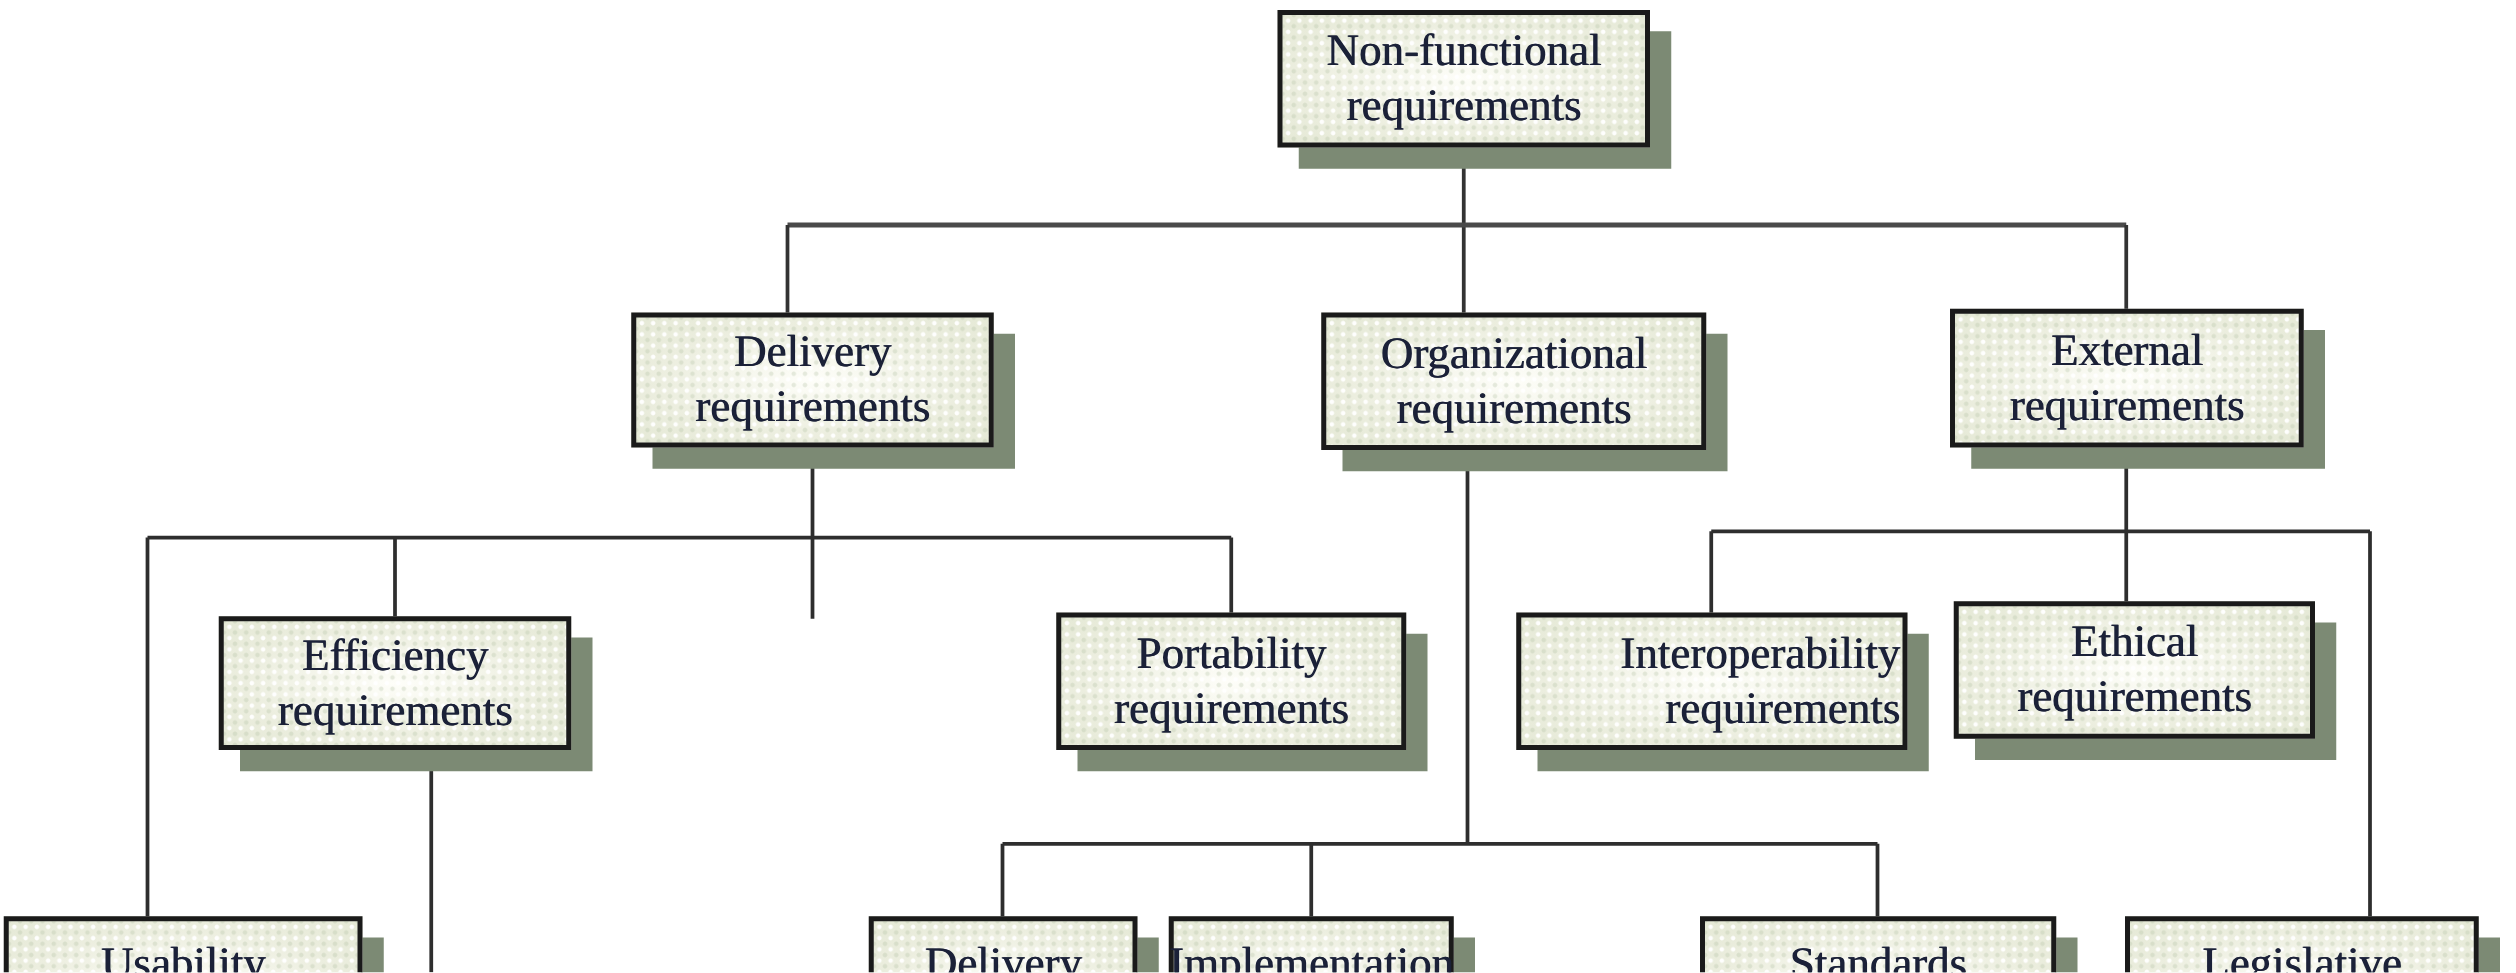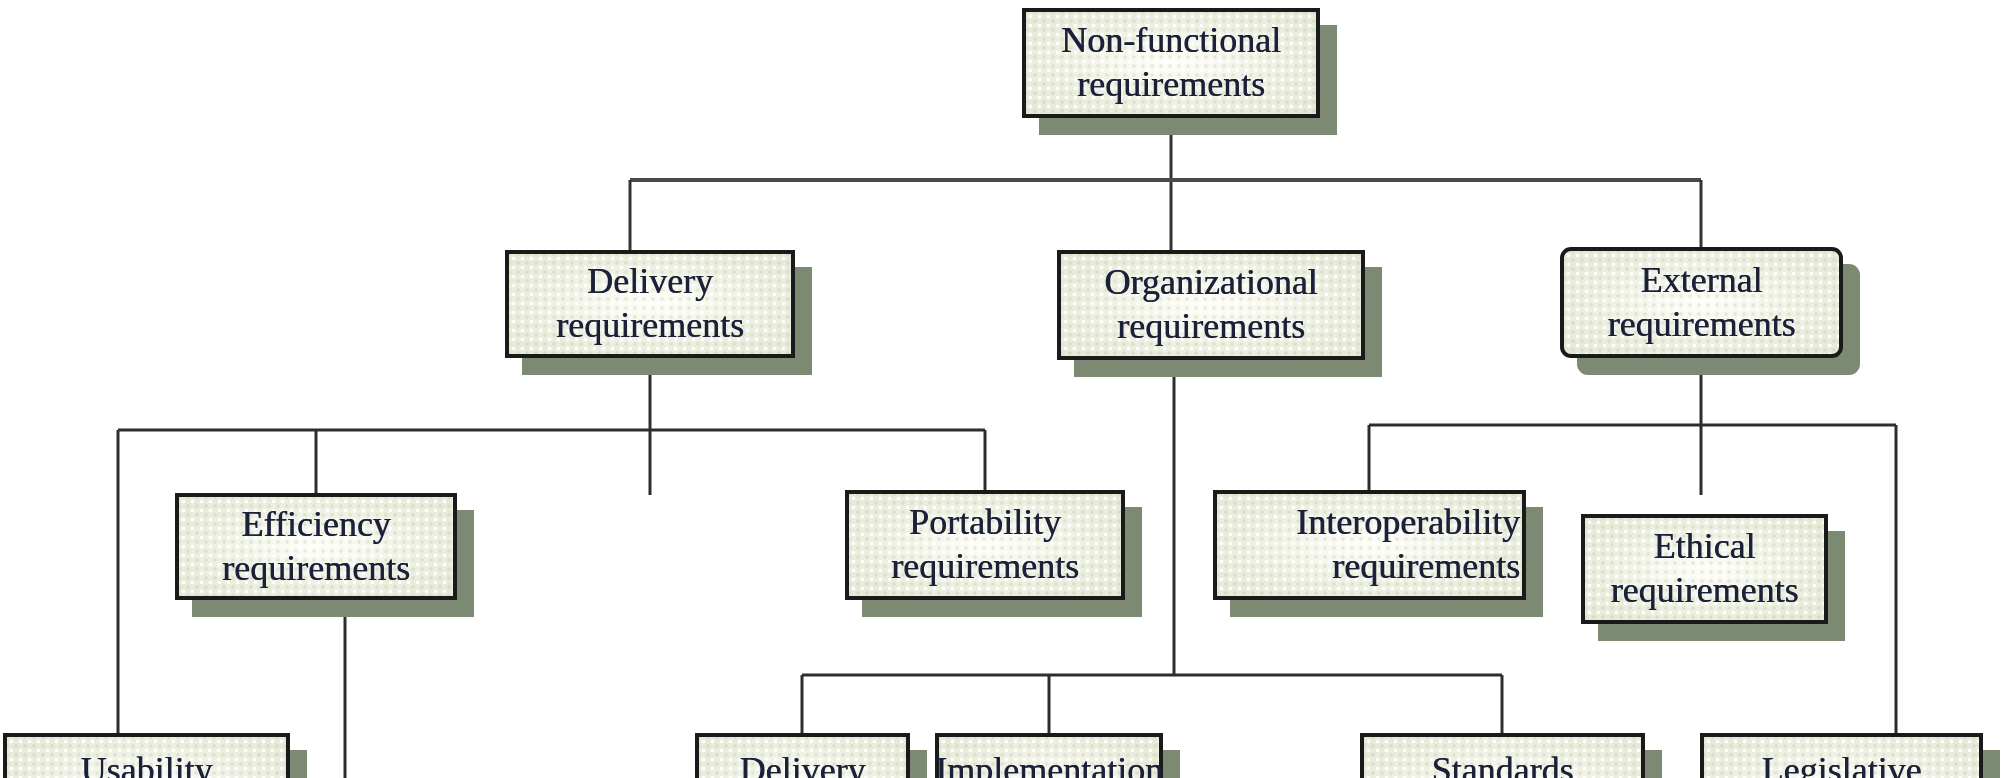--- a/index.html
+++ b/index.html
@@ -85,34 +85,34 @@
   <div class="node" style="left:1022px; top:8px; width:298px; height:110px;">
     <span class="node-label">Non-functional requirements</span>
   </div>
 
   <div class="node" style="left:505px; top:250px; width:290px; height:108px;">
     <span class="node-label">Delivery requirements</span>
   </div>
   <div class="node" style="left:1033px; top:250px; width:308px; height:110px;margin-left:24px;">
     <span class="node-label">Organizational requirements</span>
   </div>
-  <div class="node" style="left:1560px; top:247px; width:283px; height:111px;border-radius:11px;">
+  <div class="node" style="left:1560px; top:247px; width:283px; height:111px;">
     <span class="node-label">External requirements</span>
   </div>
 
   <div class="node" style="left:175px; top:493px; width:282px; height:107px;justify-content:flex-end;">
     <span class="node-label">Efficiency requirements</span>
   </div>
   <div class="node" style="left:845px; top:490px; width:280px; height:110px;">
     <span class="node-label">Portability requirements</span>
   </div>
   <div class="node" style="left:1213px; top:490px; width:313px; height:110px;text-align:right;">
     <span class="node-label">Interoperability requirements</span>
   </div>
-  <div class="node" style="left:1563px; top:514px; width:247px; height:110px;margin-left:18px;">
+  <div class="node" style="left:1563px; top:481px; width:289px; height:110px;">
     <span class="node-label">Ethical requirements</span>
   </div>
 
   <div class="node cut" style="left:3px; top:733px; width:287px; height:115px;">
     <span class="node-label">Usability</span>
   </div>
   <div class="node cut" style="left:695px; top:733px; width:215px; height:115px;">
     <span class="node-label">Delivery</span>
   </div>
   <div class="node cut" style="left:935px; top:733px; width:228px; height:115px;">

